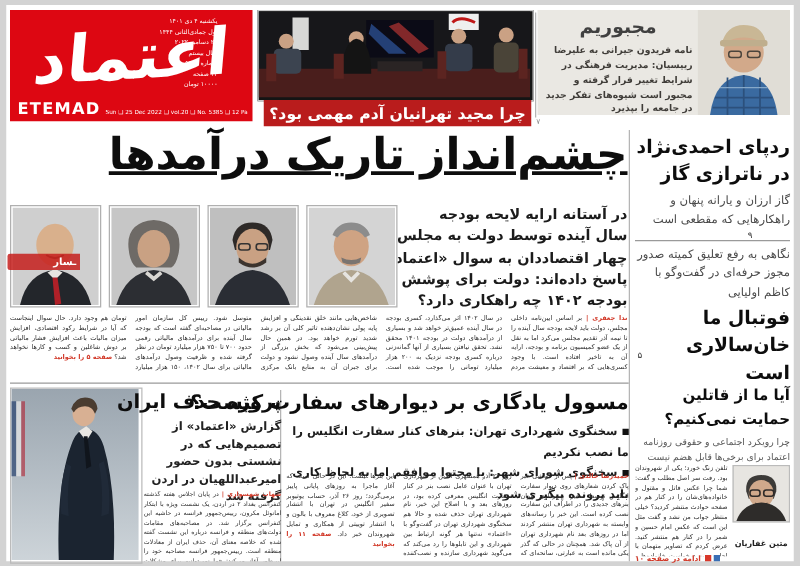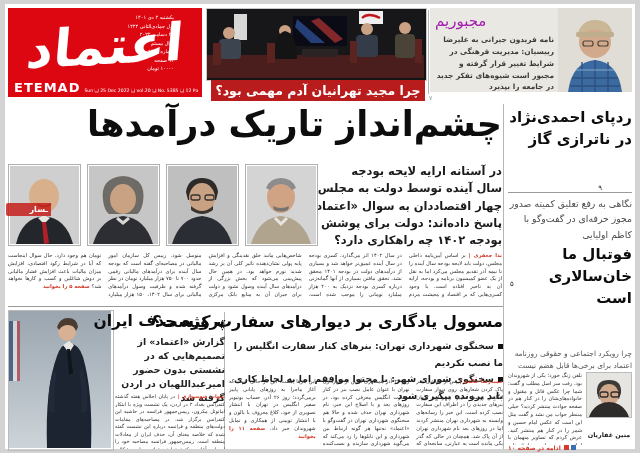--- a/index.html
+++ b/index.html
@@ -22,35 +22,35 @@
 
   .studio-photo{position:absolute;left:201px;top:4px;width:219px;height:71px;border:1px solid #c9c9c9;background:#141414;}
   .studio-photo svg{display:block;}
   .tv-caption{position:absolute;left:206px;top:76px;width:214px;height:21px;background:#b91c1c;color:#fff;
               font-size:12.5px;font-weight:bold;display:flex;align-items:center;justify-content:center;direction:rtl;}
   .tv-page{position:absolute;left:424px;top:90px;font-size:6px;color:#8a8a8a;}
 
   .majburim{position:absolute;left:425px;top:4px;width:202px;height:84px;background:#eae8e3;}
   .mj-photo{position:absolute;right:0;top:0;width:74px;height:84px;overflow:hidden;}
   .mj-text{position:absolute;left:5px;right:78px;top:2px;bottom:2px;direction:rtl;}
-  .mj-title{color:#a21caf;font-size:15px;font-weight:normal;text-align:left;margin:2px 0 4px;}
+  .mj-title{color:#404040;font-size:15px;font-weight:bold;text-align:center;margin:2px 0 4px;}
   .mj-deck{font-size:7.4px;font-weight:bold;color:#3f3c38;text-align:right;line-height:1.6;}
 
   
   .lead-headline{position:absolute;left:145px;top:100px;width:352px;text-align:center;direction:rtl;
-                 font-size:35px;font-weight:900;color:#0d0d0d;white-space:nowrap;}
+                 font-size:35px;font-weight:900;color:#0d0d0d;white-space:nowrap;text-decoration:underline;}
   .lead-deck{position:absolute;left:325px;top:159px;width:172px;direction:rtl;
              font-size:11.5px;font-weight:bold;color:#1b1b1b;line-height:1.5;}
   .lead-deck div{white-space:nowrap;}
   .portraits{position:absolute;left:3px;top:160px;width:318px;height:84px;display:flex;gap:6px;}
   .portrait{position:relative;width:73px;height:82px;background:#fff;border:1px solid #b0b0b0;padding:1px;box-sizing:border-box;}
   .portrait svg{display:block;}
   .watermark{position:absolute;left:-3px;top:38px;width:42px;height:13px;background:rgba(198,30,28,.85);
              color:#fff;font-size:8px;font-weight:bold;display:flex;align-items:center;padding-right:3px;
-             justify-content:flex-end;border-radius:2px 0 0 2px;overflow:hidden;}
+             justify-content:flex-end;border-radius:2px 0 0 2px;overflow:hidden;padding-left:13px;}
   .lead-body{position:absolute;left:3px;top:248px;width:494px;height:52px;direction:rtl;
              column-count:5;column-gap:7px;font-size:5.2px;line-height:1.5;text-align:justify;color:#2e2e2e;overflow:hidden;}
   .byline{color:#d23a2a;font-weight:bold;}
   .pageref{color:#d23a2a;font-weight:bold;}
 
   
   .macron-photo{position:absolute;left:3px;top:306px;width:104px;height:139px;border:1px solid #bbb;overflow:hidden;}
   .ip-headline{position:absolute;left:110px;top:308px;width:110px;direction:rtl;text-align:right;
                font-size:15.5px;font-weight:900;color:#0d0d0d;white-space:nowrap;}
   .ip-deck{position:absolute;left:110px;top:331px;width:110px;direction:rtl;text-align:right;
@@ -268,26 +268,28 @@
     <div><span class="sq"></span><span>سخنگوی شهرداری تهران: بنرهای کنار سفارت انگلیس را ما نصب نکردیم</span></div>
     <div><span class="sq"></span><span>سخنگوی شورای شهر: با محتوا موافقم اما به لحاظ کاری باید پرونده پیگیری شود</span></div>
   </div>
   <div class="emb-body">
     <span class="byline">حمیدرضا خالدی |</span>
     <span>پس از حواشی خبر پاک کردن شعارهای روی دیوار سفارت انگلیس توسط سفیر، شهرداری تهران بنرهای جدیدی را در اطراف این سفارت نصب کرده است. این خبر را رسانه‌های وابسته به شهرداری تهران منتشر کردند اما در روزهای بعد نام شهرداری تهران از آن پاک شد. همچنان در حالی که گذر یکی مانده است به عبارتی، سانحه‌ای که روز ۲۷ آذر همشهری آنلاین از شهرداری تهران با عنوان عامل نصب بنر در کنار سفارت انگلیس معرفی کرده بود، در روزهای بعد و با اصلاح این خبر، نام شهرداری تهران حذف شده و حالا هم سخنگوی شهرداری تهران در گفت‌وگو با «اعتماد» نه‌تنها هر گونه ارتباط بین شهرداری و این تابلوها را رد می‌کند که می‌گوید شهرداری سازنده و نصب‌کننده این بنرها نیست. این در حالی است که آغاز ماجرا به روزهای پایانی پاییز برمی‌گردد؛ روز ۲۶ آذر، حساب یوتیوبر سفیر انگلیس در تهران با انتشار تصویری از خود، کلاغ معروف با بالون و با انتشار توییتی از همکاری و تمایل شهروندان خبر داد.</span>
     <span class="pageref">صفحه ۱۱ را بخوانید</span>
   </div>
 
   <div class="sb-gas-title">ردپای احمدی‌نژاد در ناترازی گاز</div>
+  <div class="sb-gas-deck">گاز ارزان و یارانه پنهان و راهکارهایی که مقطعی است</div>
   <div class="sb-gas-page">۹</div>
   <div class="hsep" style="left:503px;top:188px;width:124px;"></div>
   <div class="sb-kicker">نگاهی به رفع تعلیق کمیته صدور مجوز حرفه‌ای در گفت‌وگو با کاظم اولیایی</div>
   <div class="sb-foot-title">فوتبال ما خان‌سالاری است</div>
   <div class="sb-foot-page">۵</div>
 
+  <div class="sb-q-title">آیا ما از قاتلین حمایت نمی‌کنیم؟</div>
   <div class="sb-q-deck">چرا رویکرد اجتماعی و حقوقی روزنامه اعتماد برای برخی‌ها قابل هضم نیست</div>
 
   <div class="sb-body">
     <div class="sb-figure">
       <div class="pic">
         <svg width="44" height="44" viewBox="0 0 44 44">
           <rect width="44" height="44" fill="#e7e5e1"></rect>
           <path d="M10 20 q-1-13 12-13 q13 0 12 13 l-2 6 l-20 0 Z" fill="#3c3a38"></path>
           <ellipse cx="22" cy="22" rx="10" ry="11" fill="#d0a98c"></ellipse>
           <rect x="13" y="19" width="8" height="5" rx="2" fill="none" stroke="#2e2a28" stroke-width="1.3"></rect>

